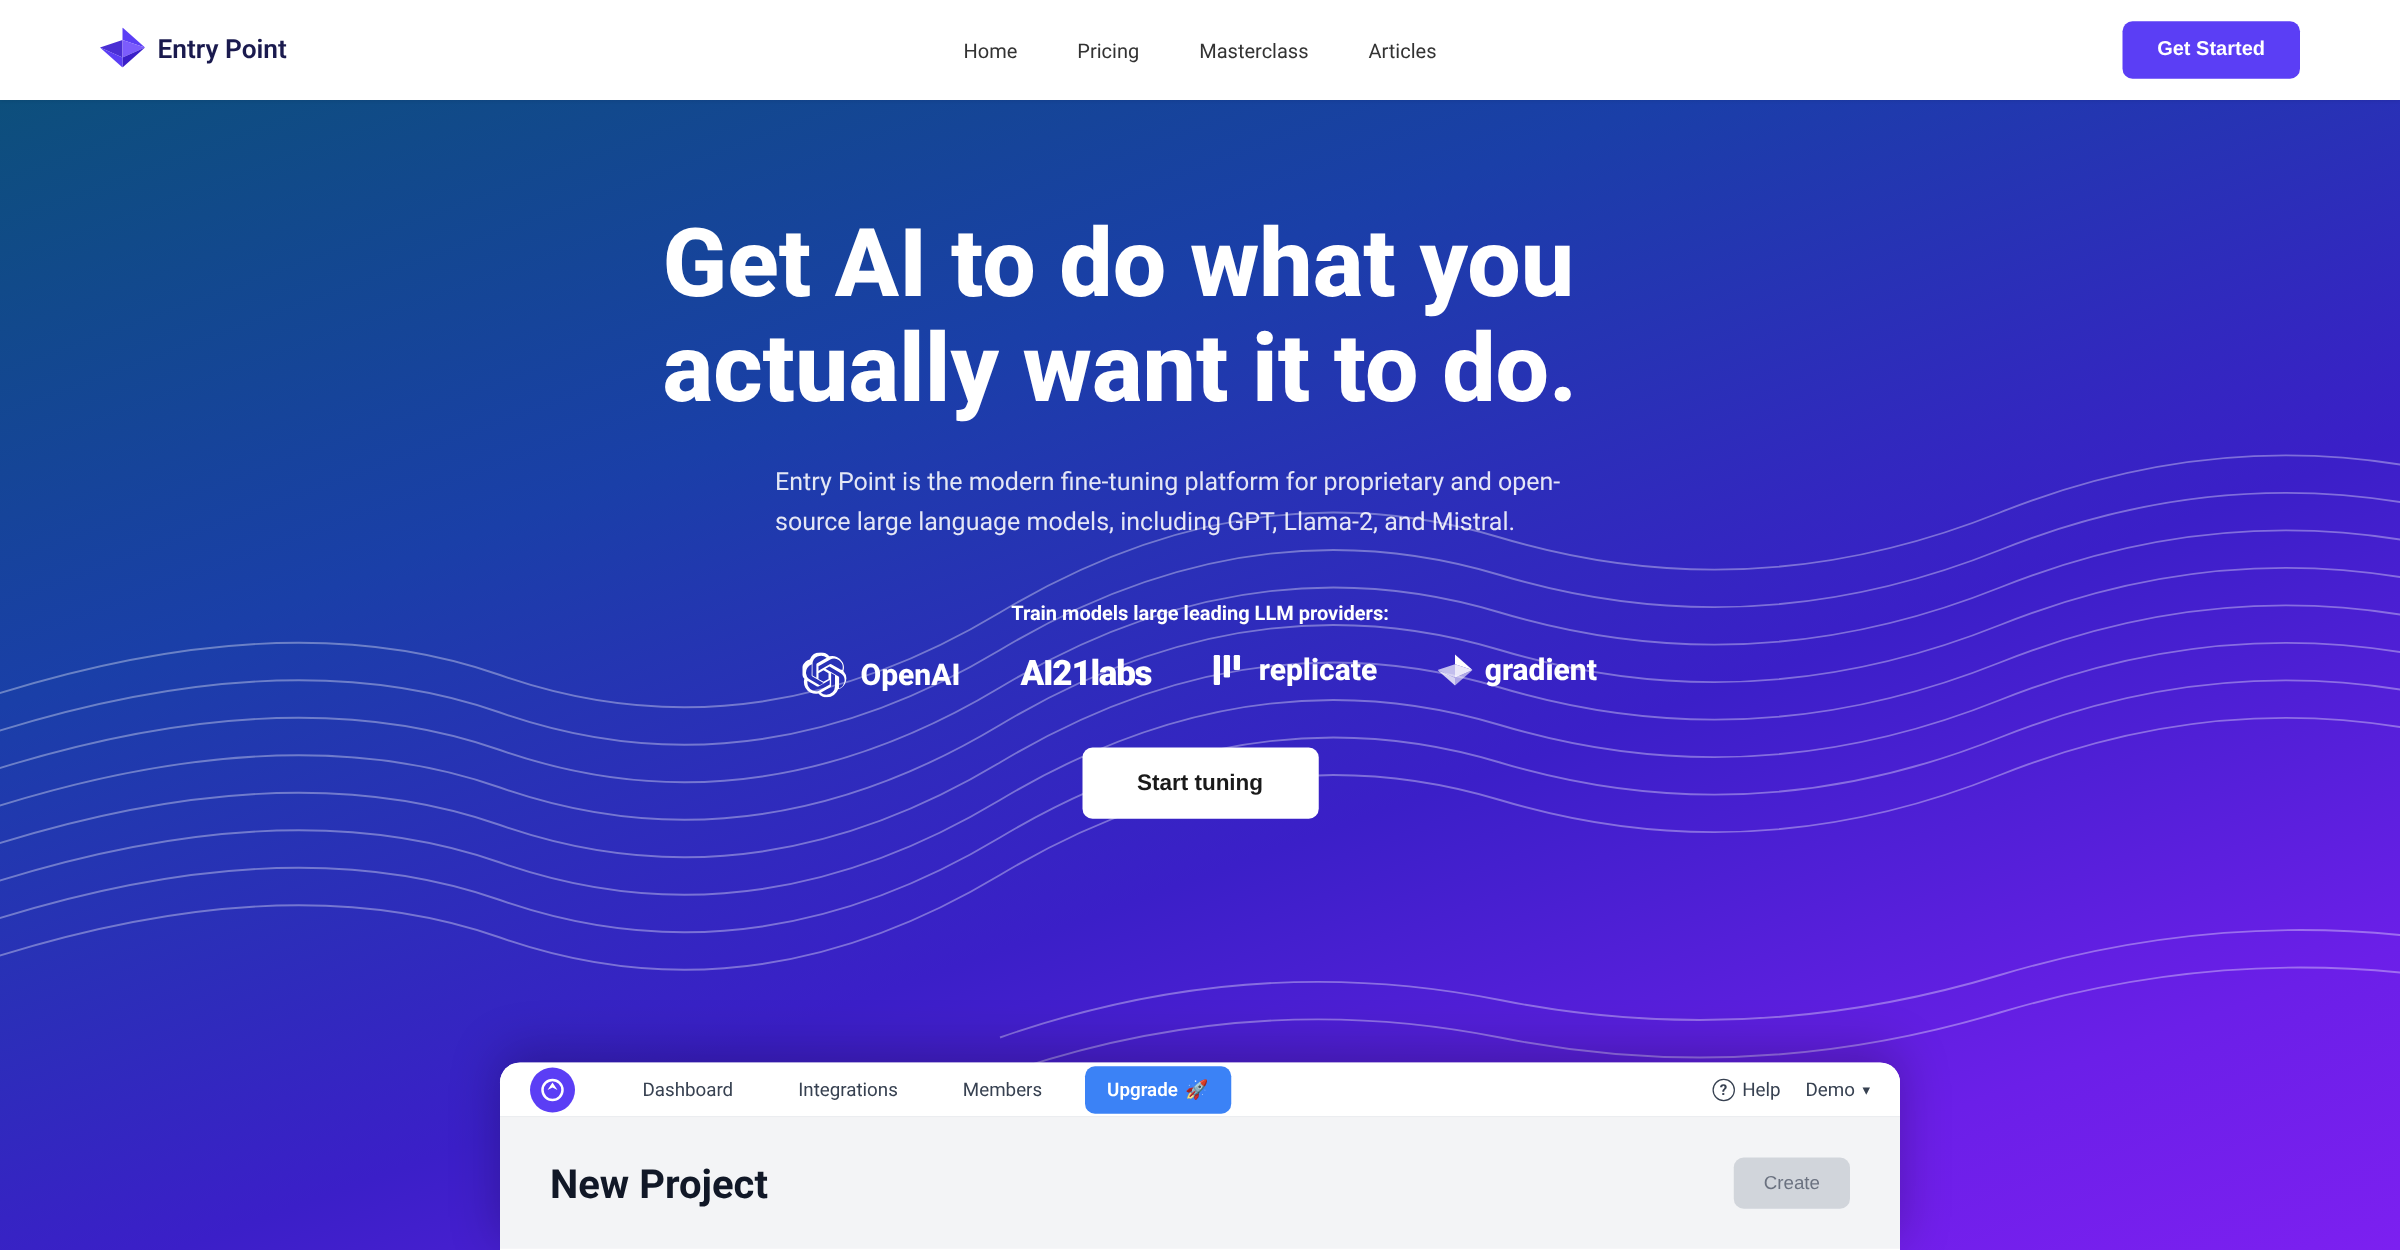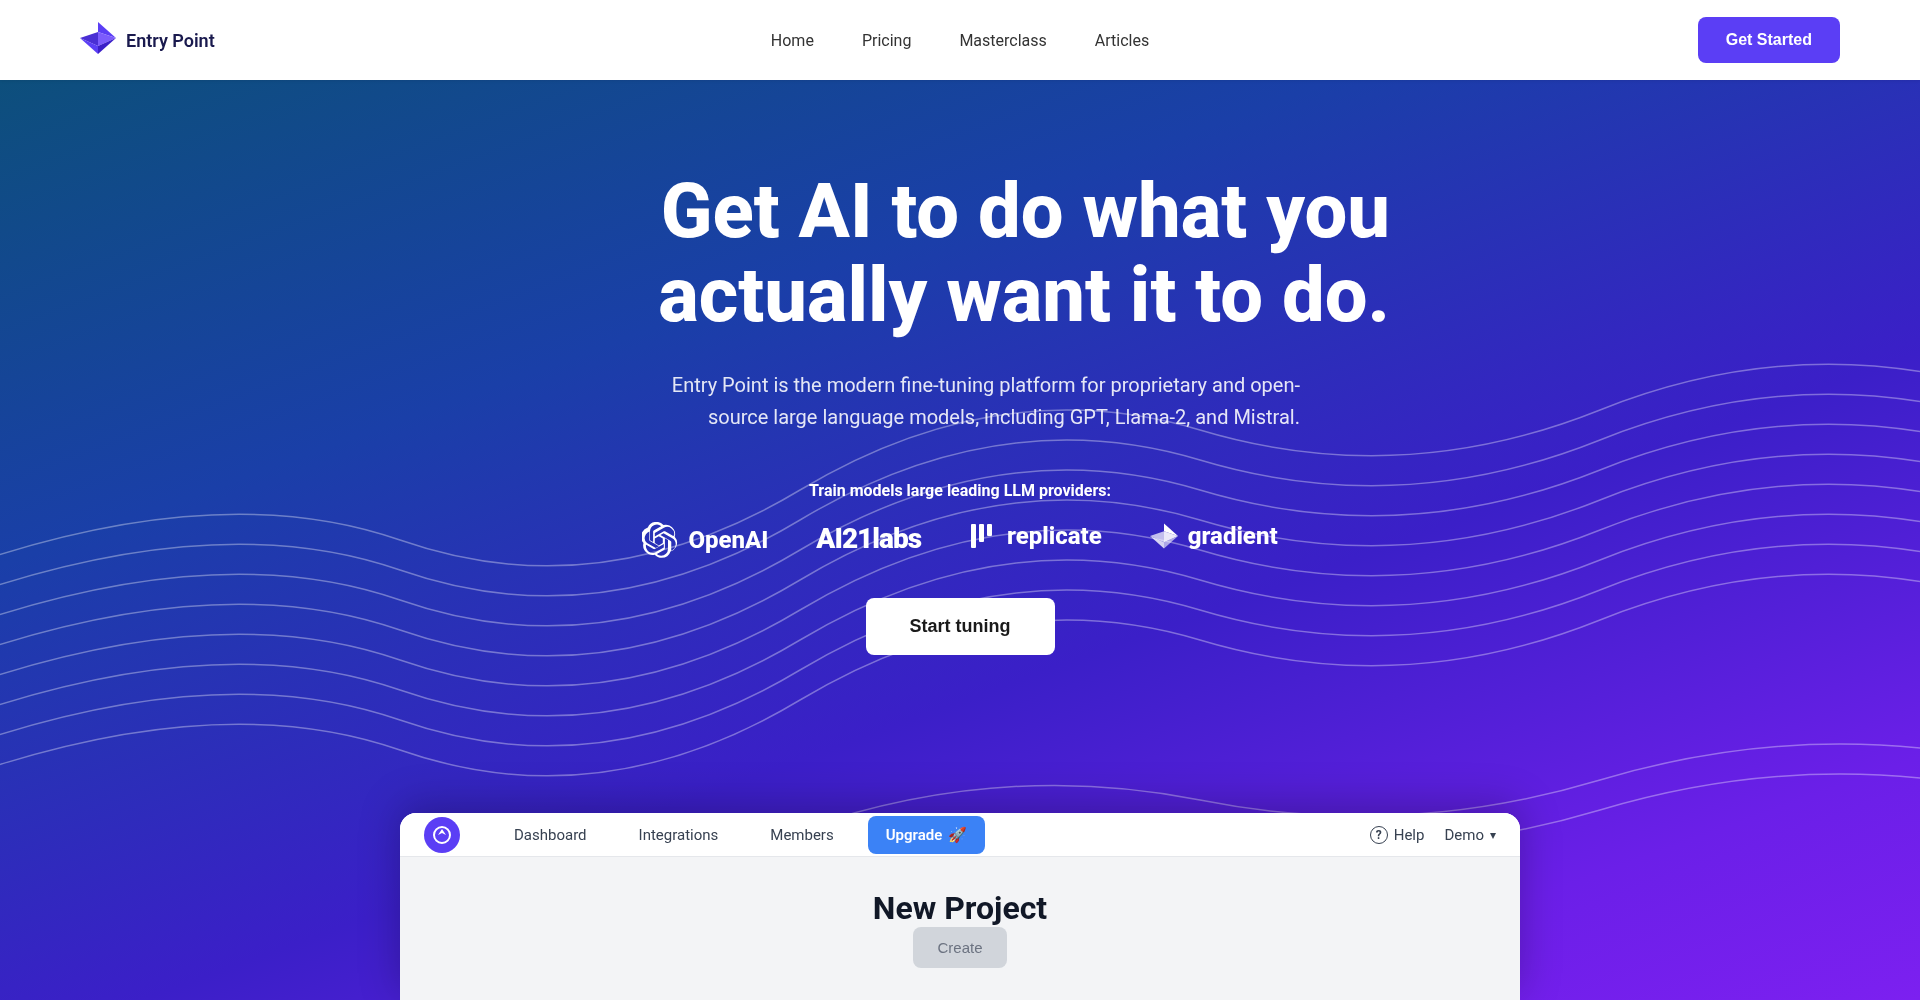--- a/index.html
+++ b/index.html
@@ -19,21 +19,21 @@
     }
     .navbar-logo {
       display: flex;
       align-items: center;
       gap: 10px;
       text-decoration: none;
       color: #2d2d6e;
     }
     .logo-icon svg { width: 36px; height: 32px; }
     .logo-text {
-      font-size: 18px;
+      font-size: 21px;
       font-weight: 600;
       color: #1a1a4e;
     }
     .navbar-nav {
       display: flex;
       align-items: center;
       gap: 48px;
       position: absolute;
       left: 50%;
       transform: translateX(-50%);
@@ -63,21 +63,21 @@
       display: flex;
       flex-direction: column;
       align-items: center;
       overflow: hidden;
       padding-top: 90px;
     }
 
     .hero-content {
       position: relative;
       z-index: 2;
-      text-align: right;
+      text-align: left;
       max-width: 900px;
       padding: 0 20px;
     }
     .hero-title {
       font-size: 76px;
       font-weight: 800;
       color: #fff;
       line-height: 1.1;
       margin-bottom: 32px;
     }
@@ -208,21 +208,20 @@
       color: #374151;
       cursor: pointer;
     }
     .app-body {
       background: #f3f4f6;
       padding: 32px 40px;
       min-height: 100px;
       display: flex;
       align-items: center;
       justify-content: space-between;
-      flex-direction: column;
     }
     .app-new-project-title {
       font-size: 32px;
       font-weight: 700;
       color: #111827;
     }
     .btn-create {
       background: #d1d5db;
       color: #6b7280;
       border: none;

